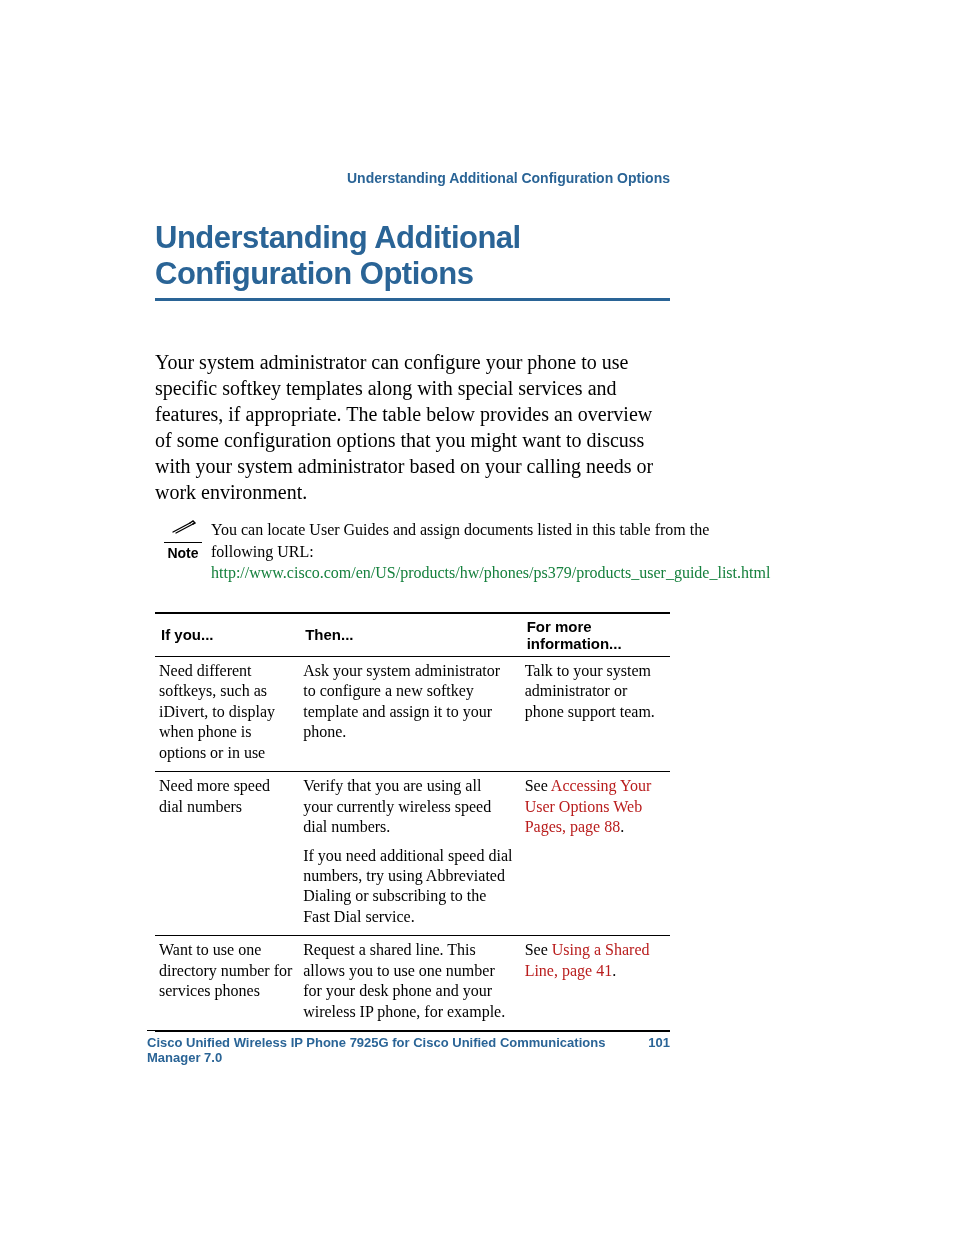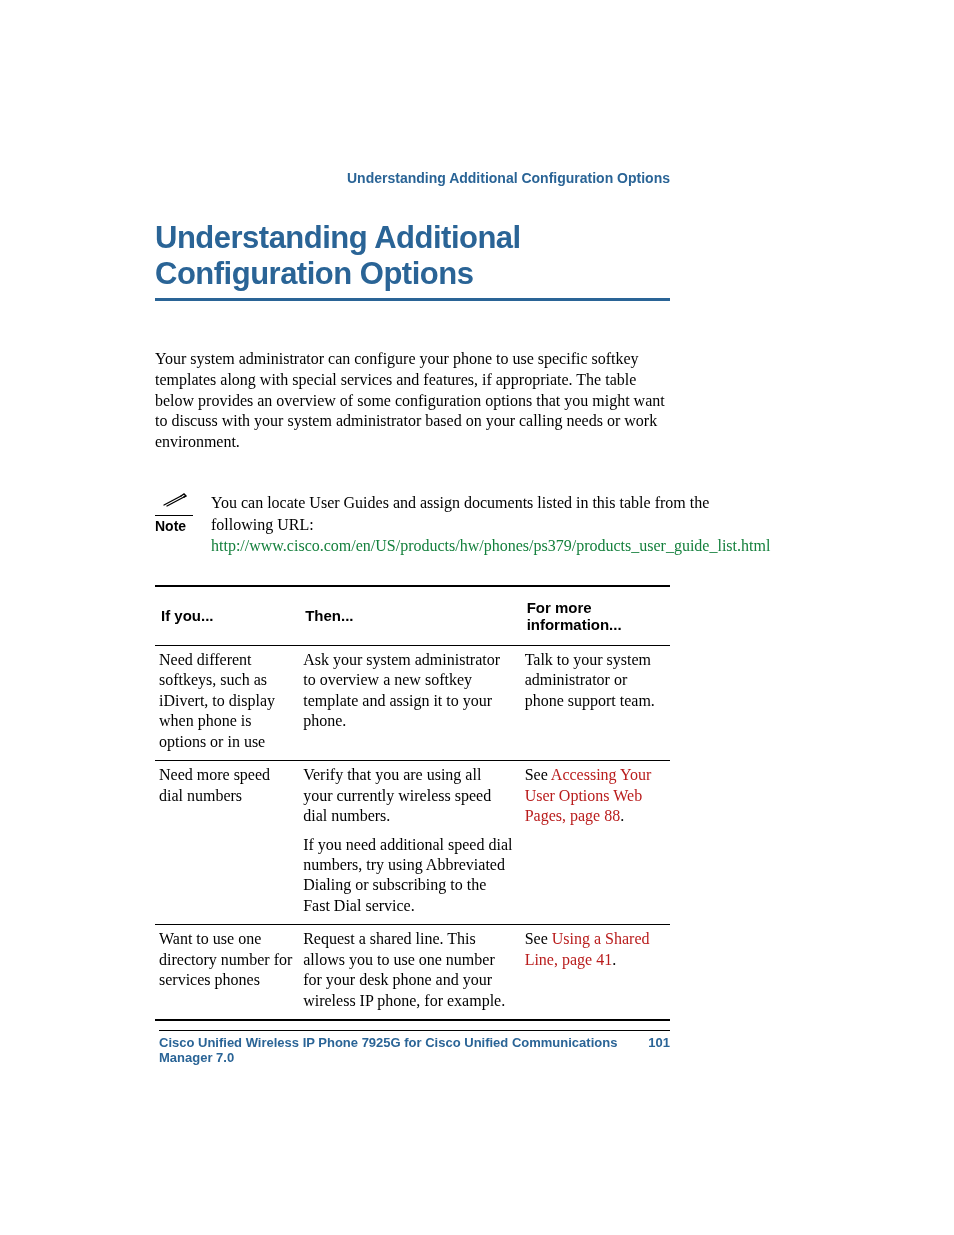--- a/index.html
+++ b/index.html
@@ -33,34 +33,35 @@
     color: #2a6496;
     margin: 60px 0 6px 0;
     letter-spacing: -0.5px;
   }
   .rule {
     height: 3px;
     background: #2a6496;
     margin-bottom: 48px;
   }
   .intro {
-    font-size: 16px;
+    font-size: 20px;
     line-height: 1.3;
-    margin-bottom: 39px;
+    margin-bottom: 14px;
   }
   .note-block {
     display: flex;
     align-items: flex-start;
     margin-bottom: 28px;
   }
   .note-left {
     width: 56px;
     flex-shrink: 0;
     display: flex;
     flex-direction: column;
+    align-items: center;
   }
   .note-icon {
     margin-bottom: 2px;
     border-bottom: 1px solid #000;
     padding-bottom: 3px;
     width: 38px;
     text-align: center;
   }
   .note-label {
     font-family: Arial, Helvetica, sans-serif;
@@ -81,21 +82,21 @@
     font-size: 16px;
     margin-top: 6px;
   }
   table.opts th {
     font-family: Arial, Helvetica, sans-serif;
     font-weight: bold;
     text-align: left;
     font-size: 15px;
     border-top: 2px solid #000;
     border-bottom: 1px solid #000;
-    padding: 12px 6px;
+    padding: 4px 6px;
   }
   table.opts td {
     border-top: 1px solid #000;
     vertical-align: top;
     padding: 4px 6px 8px 4px;
     line-height: 1.28;
   }
   table.opts tr.last td {
     border-bottom: 2px solid #000;
   }
@@ -103,21 +104,21 @@
   .col2 { width: 43%; }
   .col3 { width: 29%; }
   .cell-p { margin: 0 0 8px 0; }
   .cell-p:last-child { margin-bottom: 0; }
   .link {
     color: #b91c1c;
   }
   .footer {
     position: absolute;
     bottom: 170px;
-    left: 159px;
+    left: 147px;
     right: 120px;
     border-top: 1px solid #000;
     padding-top: 4px;
     display: flex;
     justify-content: space-between;
     font-family: Arial, Helvetica, sans-serif;
     font-weight: bold;
     font-size: 13px;
     color: #2a6496;
     margin-top: 40px;
@@ -163,21 +164,21 @@
       <tr>
         <th>If you...</th>
         <th>Then...</th>
         <th>For more information...</th>
       </tr>
     </thead>
     <tbody id="table-body">
         <tr>
           <td>Need different softkeys, such as iDivert, to display when phone is options or in use</td>
           <td>
-            <div class="cell-p">Ask your system administrator to overview a new softkey template and assign it to your phone.</div>
+            <div class="cell-p">Ask your system administrator to configure a new softkey template and assign it to your phone.</div>
           </td>
           <td><span>Talk to your system administrator or phone support team.</span></td>
         </tr>
         <tr>
           <td>Need more speed dial numbers</td>
           <td>
             <div class="cell-p">Verify that you are using all your currently wireless speed dial numbers.</div>
             <div class="cell-p">If you need additional speed dial numbers, try using Abbreviated Dialing or subscribing to the Fast Dial service.</div>
           </td>
           <td><span>See </span><span class="link">Accessing Your User Options Web Pages, page 88</span><span>.</span></td>

